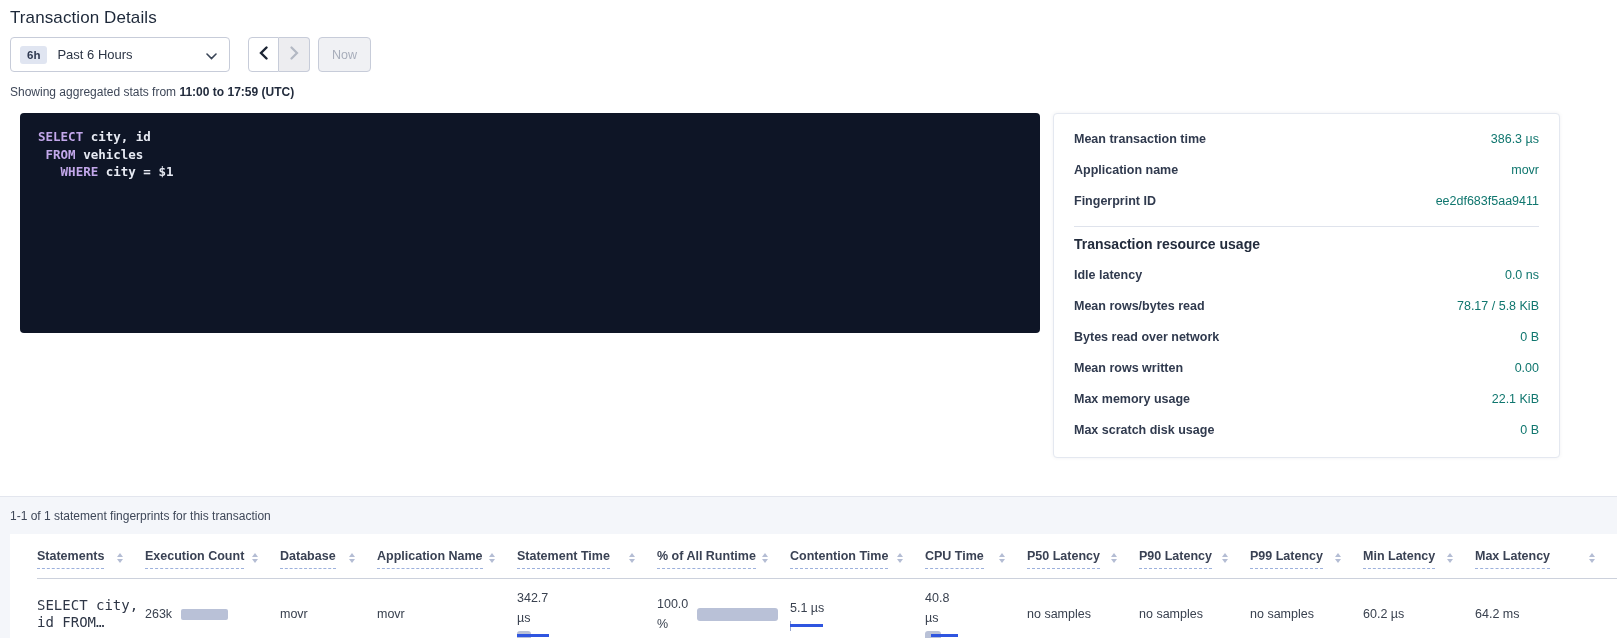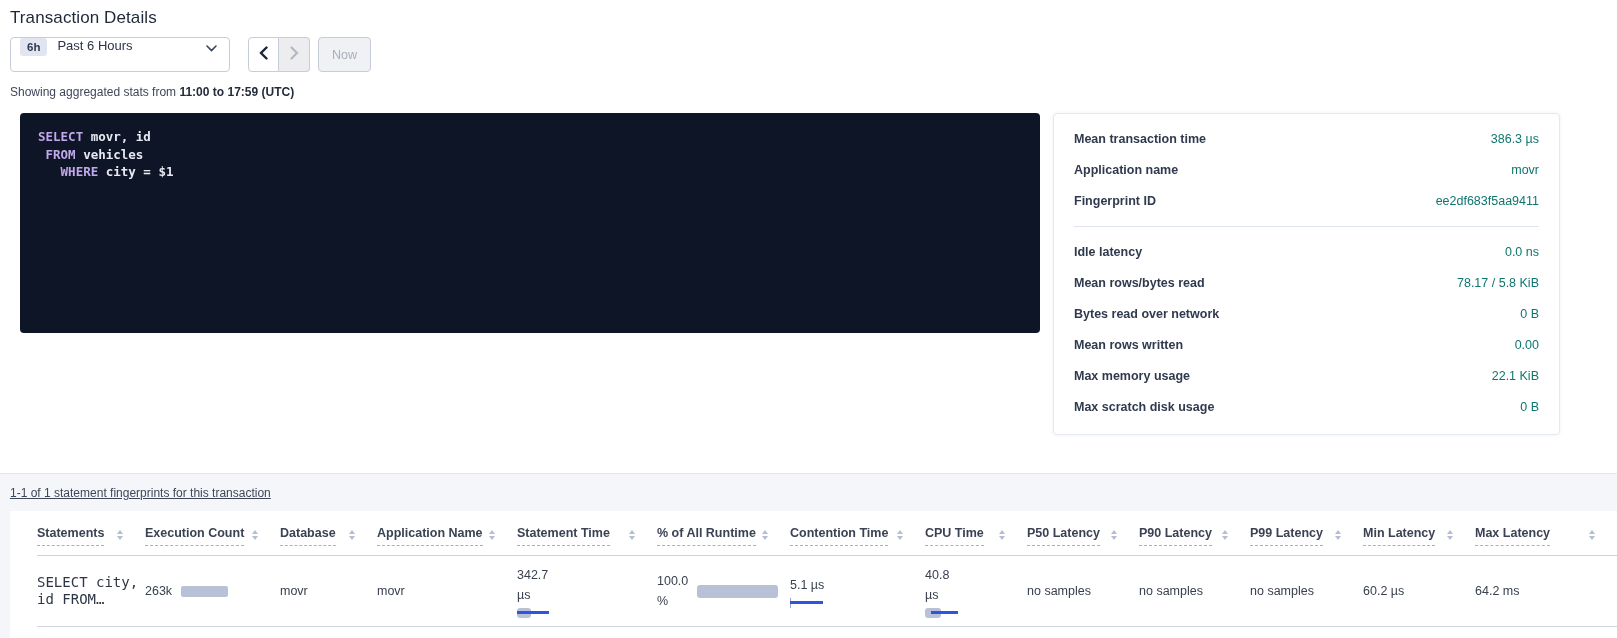--- a/index.html
+++ b/index.html
@@ -6,21 +6,21 @@
   html,body { width:1617px; height:638px; overflow:hidden; background:#fff;
     font-family:"Liberation Sans","DejaVu Sans",sans-serif; color:#3a4254; }
   :root{
     --accent:#2f55e0; --bar-gray:#b9c1d7; --sql-bg:#0e1526; --kw:#c2a7ea;
     --sql-text:#e7eaf3; --section-bg:#f4f6fa; --dash:#9db1dc; --border:#c7ccd9;
   }
   .top { padding:8px 0 0 10px; }
   .page-title { font-size:17px; font-weight:400; color:#1d2839; letter-spacing:.1px; }
   .controls-row { display:flex; align-items:center; margin-top:9px; }
   .time-picker { width:220px; height:35px; border:1px solid var(--border); border-radius:4px;
-    background:#fff; display:flex; align-items:flex-start; padding:0 12px 0 9px; cursor:pointer; }
+    background:#fff; display:flex; align-items:center; padding:0 12px 0 9px; cursor:pointer; }
   .range-badge { background:#e0e5f1; color:#2f3a52; font-size:11.5px; font-weight:700;
     padding:3px 7px; border-radius:3px; margin-right:10px; }
   .range-label { font-size:13px; color:#2c3545; flex:1; }
   .btn-group { display:flex; margin-left:18px; }
   .nav-btn { width:31px; height:35px; border:1px solid var(--border); background:#fff;
     display:flex; align-items:center; justify-content:center; cursor:pointer; }
   .nav-btn.prev { border-radius:4px 0 0 4px; }
   .nav-btn.next { border-radius:0 4px 4px 0; border-left:none; background:#ededf0; }
   .now-btn { margin-left:8px; height:35px; min-width:37px; padding:0 13px; border:1px solid var(--border);
     border-radius:4px; background:#f0f1f4; color:#a8aebb; font-size:12.5px; cursor:default; }
@@ -34,21 +34,21 @@
   .sql-line .kw { color:var(--kw); }
   .summary-card { width:507px; background:#fff; border:1px solid #e4e8f0; border-radius:4px;
     box-shadow:0 0 4px rgba(10,20,60,.06); padding:9px 20px 12px; }
   .summary-row { display:flex; justify-content:space-between; align-items:baseline; padding:8.5px 0; }
   .summary-label { font-size:12.5px; font-weight:700; color:#303a4e; }
   .summary-value { font-size:12.5px; color:#0f766e; text-align:right; }
   .card-divider { border-top:1px solid #dfe3ec; margin:10px 0 9px; }
   .section-title { font-size:14px; font-weight:700; color:#232c3d; margin:4px 0 7px; }
   .full-divider { border-top:1px solid #e3e6ee; margin-top:38px; }
   .bottom-section { background:var(--section-bg); height:171px; padding-top:12px; }
-  .table-caption { font-size:12px; color:#3e4758; margin:0 0 11px 10px;text-decoration:underline; }
+  .table-caption { font-size:12px; color:#3e4758; margin:0 0 11px 10px; }
   .table-card { margin-left:10px; background:#fff; padding:9px 0 12px 27px; overflow:hidden; }
   .tgrid { display:grid;
     grid-template-columns:108px 135px 97px 140px 140px 133px 135px 102px 112px 111px 113px 112px minmax(120px,1fr); }
   .thead { border-bottom:1px solid #ccd1dc; }
   .th { display:flex; align-items:flex-start; justify-content:space-between;
     padding:6px 22px 9px 0; cursor:pointer;text-align:right; }
   .th:last-child { }
   .th-label { font-size:12.5px; font-weight:700; color:#3a4254;
     border-bottom:1px dashed var(--dash); padding-bottom:5px; white-space:nowrap; }
   .sort-icon { display:flex; flex-direction:column; gap:2px; margin-top:4px; }
@@ -101,41 +101,42 @@
         </span>
       </div>
     </div>
     <button class="now-btn">Now</button>
   </div>
 
   <p class="stats-line"><span>Showing aggregated stats from </span><b>11:00 to 17:59 (UTC)</b></p>
 
   <div class="detail-grid">
     <div class="sql-box" id="sql-box">
-        <div class="sql-line"><span class="kw">SELECT</span><span> movr, id</span></div>
+        <div class="sql-line"><span class="kw">SELECT</span><span> city, id</span></div>
         <div class="sql-line"><span> </span><span class="kw">FROM</span><span> vehicles</span></div>
         <div class="sql-line"><span>   </span><span class="kw">WHERE</span><span> city = $1</span></div>
       </div>
 
     <div class="summary-card">
       <div id="summary-rows">
           <div class="summary-row">
             <span class="summary-label">Mean transaction time</span>
             <span class="summary-value">386.3 µs</span>
           </div>
           <div class="summary-row">
             <span class="summary-label">Application name</span>
             <span class="summary-value">movr</span>
           </div>
           <div class="summary-row">
             <span class="summary-label">Fingerprint ID</span>
             <span class="summary-value">ee2df683f5aa9411</span>
           </div>
         </div>
       <div class="card-divider"></div>
+      <div class="section-title">Transaction resource usage</div>
       <div id="resource-rows">
           <div class="summary-row">
             <span class="summary-label">Idle latency</span>
             <span class="summary-value">0.0 ns</span>
           </div>
           <div class="summary-row">
             <span class="summary-label">Mean rows/bytes read</span>
             <span class="summary-value">78.17 / 5.8 KiB</span>
           </div>
           <div class="summary-row">

